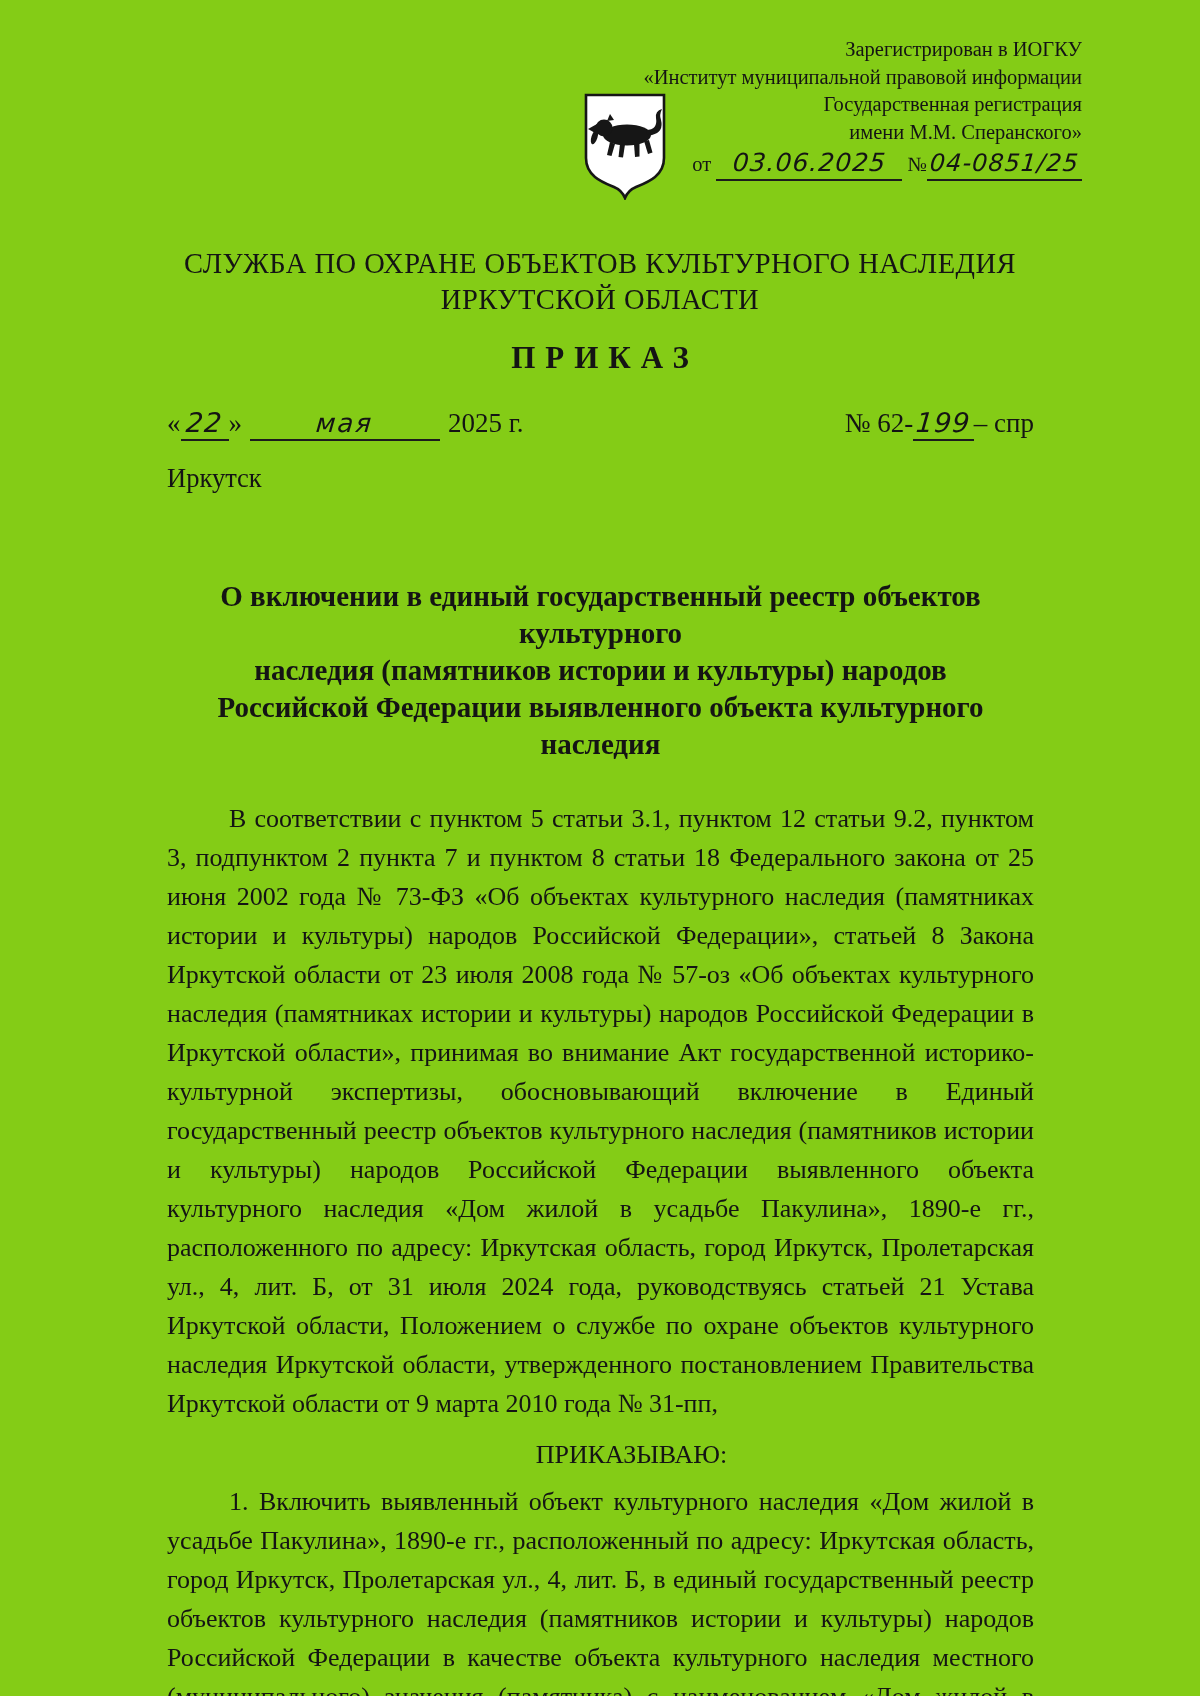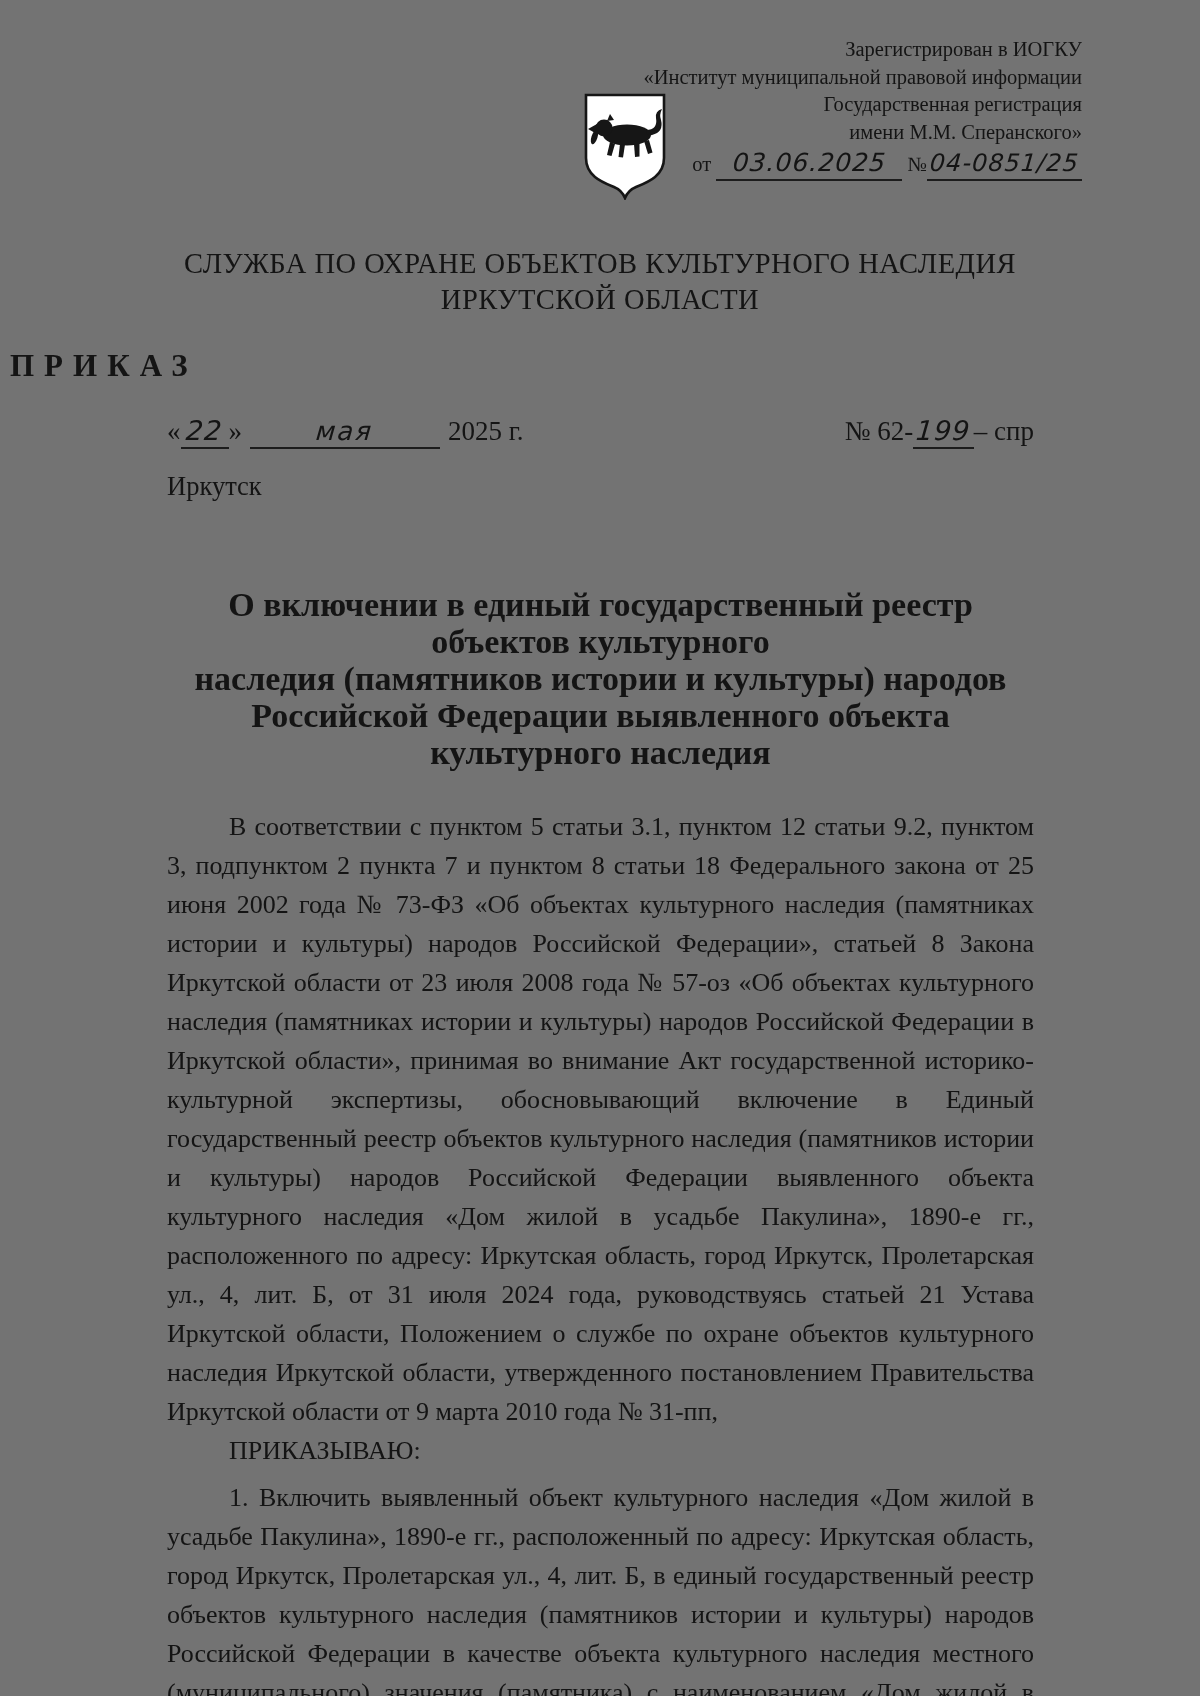--- a/index.html
+++ b/index.html
@@ -2,21 +2,21 @@
 <html lang="ru"><head>
 <meta charset="utf-8">
 <style>
   * { box-sizing: border-box; }
   html, body { margin: 0; padding: 0; background: #ffffff; }
   .page {
     position: relative;
     width: 1200px;
     height: 1696px;
     margin: 0 auto;
-    background: #737373;
+    background: #84cc16;
     color: #141414;
     font-family: "Liberation Serif", serif;
     overflow: hidden;
   }
   
   .header { position: relative; height: 206px; }
   .reg-block {
     position: absolute;
     top: 36px;
     right: 118px;
@@ -43,25 +43,26 @@
     padding: 0 3px 1px 3px;
   }
   .reg-date { min-width: 186px; }
   .reg-date .hand { font-size: 25px; }
   .reg-num  { min-width: 152px; }
   .reg-num .hand { font-size: 24px; }
   .emblem { position: absolute; left: 582px; top: 92px; width: 86px; height: 110px; }
   
   .org { text-align: center; font-size: 28.5px; line-height: 36px; letter-spacing: 0.5px; margin-top: 40px; }
   .doc-type {
+    text-align: center;
     font-weight: bold;
     font-size: 31px;
     letter-spacing: 10px;
     padding-left: 10px;
-    margin-top: 30px;
+    margin-top: 22px;
   }
   
   .content { padding: 0 166px 0 167px; }
   .date-row {
     display: flex;
     justify-content: space-between;
     align-items: baseline;
     margin-top: 32px;
     font-size: 27px;
     white-space: nowrap;
@@ -69,32 +70,32 @@
   .day-u { min-width: 48px; }
   .day-u .hand { font-size: 27px; }
   .month-u { min-width: 190px; margin: 0 8px; }
   .month-u .hand { font-size: 26px; letter-spacing: 2px; }
   .numh-u { min-width: 58px; }
   .numh-u .hand { font-size: 27px; }
   .city { text-align: left; font-size: 26.5px; margin-top: 22px; }
   .subject {
     text-align: center;
     font-weight: bold;
-    font-size: 34px;
+    font-size: 29px;
     line-height: 37px;
     margin-top: 84px;
   }
   .para {
     margin: 36px 0 0 0;
     font-size: 26px;
     line-height: 39px;
     text-align: justify;
     text-indent: 62px;
   }
-  .para.decree { margin-top: 0; text-align: left; }
+  .para.decree { margin-top: 12px; text-align: center; }
   .para.item { margin-top: 8px; }
 </style>
 </head>
 <body>
 
 <div class="page">
 
   <div class="header">
 
     <div class="reg-block">

